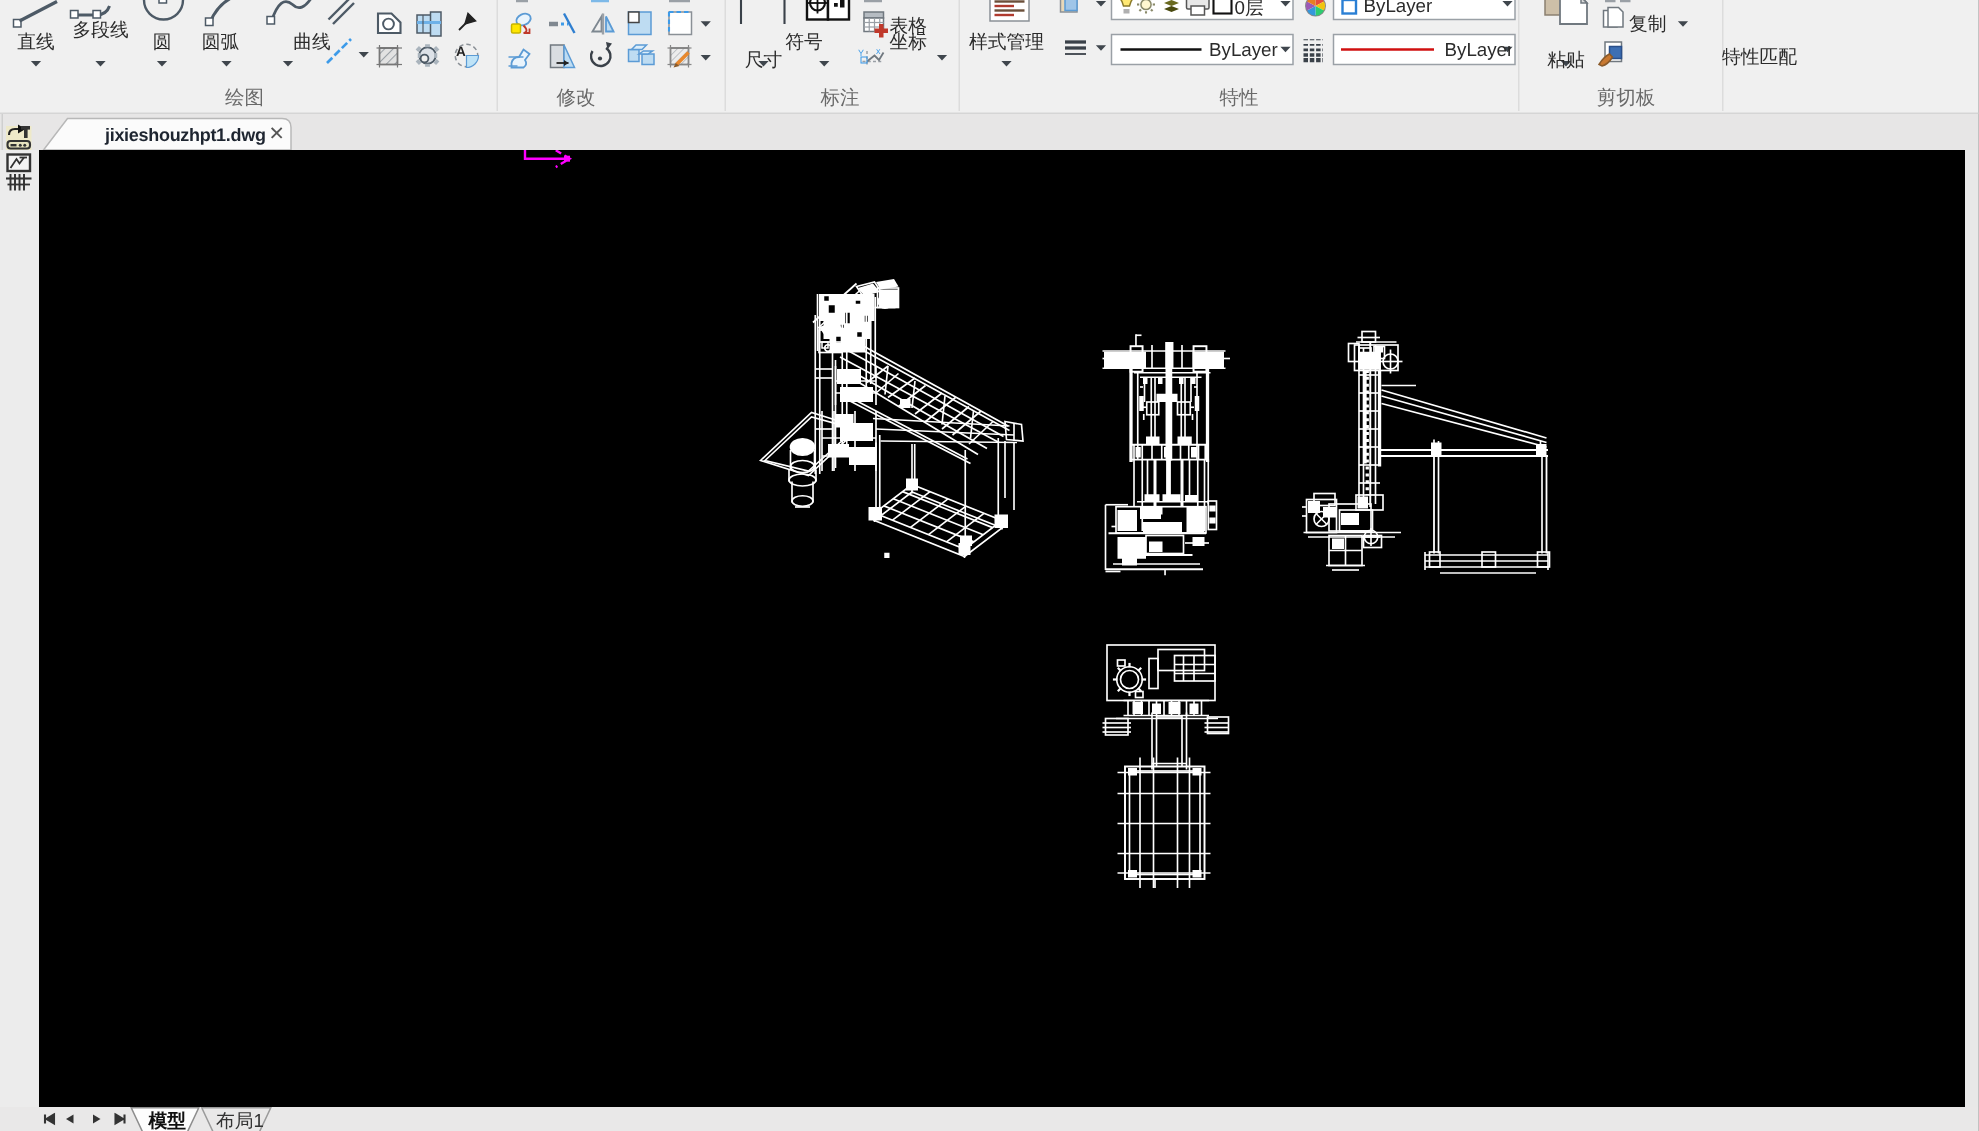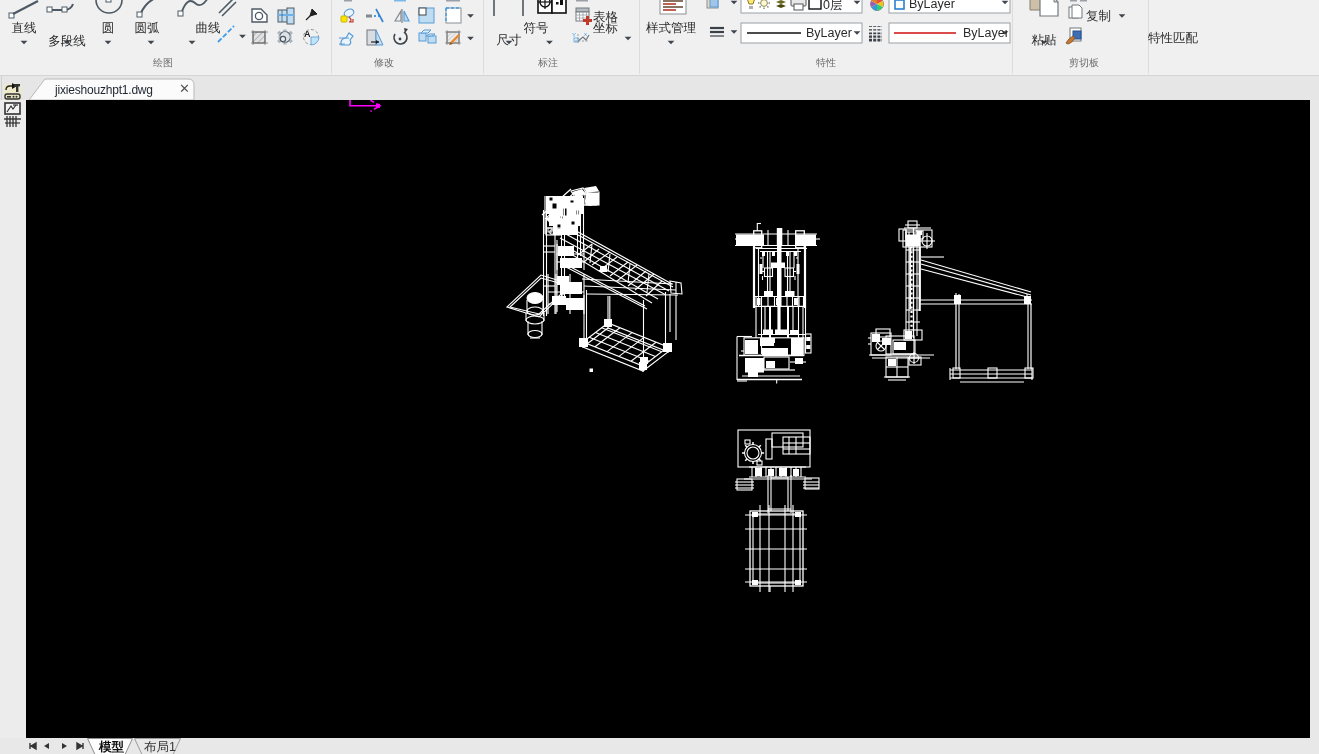--- a/index.html
+++ b/index.html
@@ -1,45 +1,45 @@
 <!DOCTYPE html>
 <html><head><meta charset="utf-8"><style>
 *{margin:0;padding:0;box-sizing:border-box}
 html,body{width:1319px;height:754px;overflow:hidden;background:#f0f0f0;font-family:"Liberation Sans",sans-serif;position:relative}
 .a{position:absolute}
 .lbl{position:absolute;font-size:12.5px;color:#2b2b2b;white-space:nowrap;z-index:5}
-.glbl{position:absolute;top:56px;font-size:10px;color:#696969;white-space:nowrap}
+.glbl{position:absolute;top:56px;font-size:13px;color:#696969;white-space:nowrap}
 .sep{position:absolute;top:0;width:1px;height:74px;background:#dcdcdc}
 </style></head><body>
 <div class="a" style="left:0;top:0;width:1319px;height:76px;background:#f0f0f0;border-bottom:1px solid #d5d5d5"></div>
 <div class="sep" style="left:331px"></div>
 <div class="sep" style="left:483px"></div>
 <div class="sep" style="left:639px"></div>
 <div class="sep" style="left:1012px"></div>
 <div class="sep" style="left:1148px"></div>
 <div class="lbl" style="left:24px;top:20px;transform:translateX(-50%)">直线</div>
-<div class="lbl" style="left:67px;top:33px;transform:translateX(-50%)">多段线</div>
+<div class="lbl" style="left:67px;top:12px;transform:translateX(-50%)">多段线</div>
 <div class="lbl" style="left:108px;top:20px;transform:translateX(-50%)">圆</div>
 <div class="lbl" style="left:147px;top:20px;transform:translateX(-50%)">圆弧</div>
 <div class="lbl" style="left:208px;top:20px;transform:translateX(-50%)">曲线</div>
 <div class="lbl" style="left:509px;top:32px;transform:translateX(-50%)">尺寸</div>
 <div class="lbl" style="left:536px;top:20px;transform:translateX(-50%)">符号</div>
 <div class="lbl" style="left:671px;top:20px;transform:translateX(-50%)">样式管理</div>
 <div class="lbl" style="left:1044px;top:32px;transform:translateX(-50%)">粘贴</div>
 <div class="lbl" style="left:593px;top:9px">表格</div>
 <div class="lbl" style="left:593px;top:20px">坐标</div>
 <div class="lbl" style="left:823px;top:-3px">0层</div>
 <div class="lbl" style="left:909px;top:-3px">ByLayer</div>
 <div class="lbl" style="left:806px;top:26px">ByLayer</div>
 <div class="lbl" style="left:963px;top:26px;width:44px;overflow:hidden">ByLayer</div>
 <div class="lbl" style="left:1086px;top:8px">复制</div>
 <div class="lbl" style="left:1148px;top:30px">特性匹配</div>
 <div class="glbl" style="left:163px;transform:translateX(-50%)">绘图</div>
 <div class="glbl" style="left:384px;transform:translateX(-50%)">修改</div>
-<div class="glbl" style="left:548px;transform:translateX(-50%)">标注</div>
+<div class="glbl" style="left:560px;transform:translateX(-50%)">标注</div>
 <div class="glbl" style="left:826px;transform:translateX(-50%)">特性</div>
 <div class="glbl" style="left:1084px;transform:translateX(-50%)">剪切板</div>
 <svg class="a" style="left:0;top:0" width="1319" height="76" viewBox="0 0 1319 76">
     <rect x="9" y="13" width="5" height="5" fill="#fff" stroke="#4d5a66"></rect>
     <line x1="13" y1="14" x2="38" y2="1" stroke="#4d5a66" stroke-width="2.2"></line>
     <path d="M51,10 h13 q7,0 9,-6" fill="none" stroke="#4d5a66" stroke-width="2"></path>
     <rect x="47" y="7" width="5" height="5" fill="#fff" stroke="#4d5a66"></rect>
     <rect x="62" y="7" width="5" height="5" fill="#fff" stroke="#4d5a66"></rect>
     <circle cx="109" cy="0" r="13" fill="none" stroke="#4d5a66" stroke-width="1.6"></circle>
     <rect x="106" y="-3" width="5" height="5" fill="#fff" stroke="#4d5a66"></rect>
@@ -223,21 +223,21 @@
     <path d="M730.6,30.13 h6.8 l-3.4,3.74 z" fill="#3f464d"></path>
     <path d="M853.6,0.6299999999999999 h6.8 l-3.4,3.74 z" fill="#3f464d"></path>
     <path d="M853.6,31.13 h6.8 l-3.4,3.74 z" fill="#3f464d"></path>
     <path d="M1001.6,0.6299999999999999 h6.8 l-3.4,3.74 z" fill="#3f464d"></path>
     <path d="M1001.6,31.13 h6.8 l-3.4,3.74 z" fill="#3f464d"></path>
   </svg>
 <div class="a" style="left:0;top:76px;width:1319px;height:24px;background:#e7e6e6"></div>
 <svg class="a" style="left:0;top:76px" width="1319" height="24" viewBox="0 0 1319 24">
     <path d="M29,24 L45,3 L188,3 Q194,3 194,9 L194,24 Z" fill="#fbfbfb" stroke="#b8b8b8" stroke-width="1"></path>
   </svg>
-<div class="a" style="left:55px;top:83px;font-size:12px;letter-spacing:-0.2px;font-weight:normal;color:#1e2530">jixieshouzhpt1.dwg</div>
+<div class="a" style="left:70px;top:83px;font-size:12px;letter-spacing:-0.2px;font-weight:bold;color:#1e2530">jixieshouzhpt1.dwg</div>
 <div class="a" style="left:179px;top:81px;font-size:13px;color:#555">✕</div>
 <div class="a" style="left:1px;top:76px;width:1px;height:678px;background:#cfcfcf"></div>
 <div class="a" style="left:0;top:100px;width:26px;height:638px;background:#ececec"></div>
 <svg class="a" style="left:0;top:76px" width="26" height="60" viewBox="0 0 26 60">
     <rect x="4" y="8" width="17" height="16" fill="#eee9c9"></rect>
     <path d="M6,14 q0,-4 4,-4 h3" fill="none" stroke="#222" stroke-width="1.4"></path>
     <path d="M12,7 l5,3 -5,3 z" fill="#111"></path>
     <rect x="14" y="8" width="6" height="2.4" fill="#333"></rect>
     <rect x="16" y="10" width="2.4" height="6" fill="#333"></rect>
     <rect x="5" y="18" width="15" height="5" rx="2" fill="#e8e4c0" stroke="#333" stroke-width="1.4"></rect>

